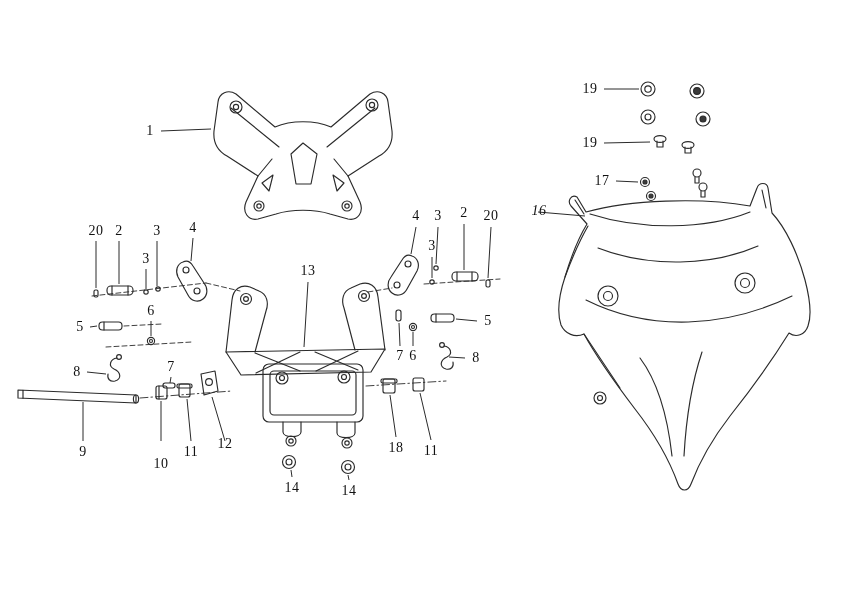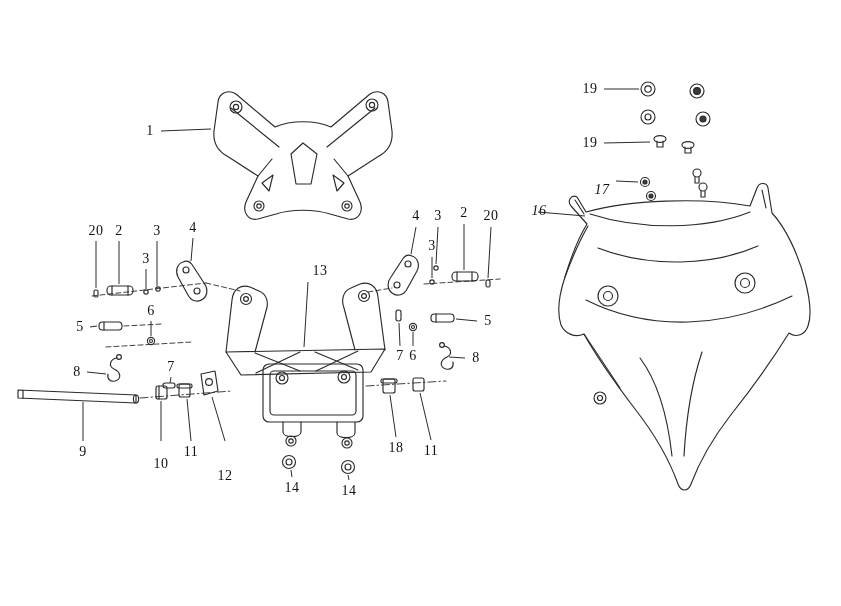--- a/index.html
+++ b/index.html
@@ -275,36 +275,36 @@
       <line x1="400" y1="346" x2="399" y2="323"></line>
       <line x1="413" y1="346" x2="413" y2="332"></line>
       <line x1="477" y1="321" x2="456" y2="319"></line>
       <line x1="465" y1="358" x2="449" y2="357"></line>
     </svg>
 
   <div class="callouts">
       <div class="callout" style="left: 150px; top: 131px;">1</div>
       <div class="callout" style="left: 590px; top: 89px;">19</div>
       <div class="callout" style="left: 590px; top: 143px;">19</div>
-      <div class="callout" style="left: 602px; top: 190px; font-style: italic;">17</div>
+      <div class="callout" style="left: 602px; top: 181px;">17</div>
       <div class="callout" style="left: 539px; top: 211px; font-style: italic;">16</div>
       <div class="callout" style="left: 96px; top: 231px;">20</div>
       <div class="callout" style="left: 119px; top: 231px;">2</div>
       <div class="callout" style="left: 157px; top: 231px;">3</div>
       <div class="callout" style="left: 146px; top: 259px;">3</div>
       <div class="callout" style="left: 193px; top: 228px;">4</div>
       <div class="callout" style="left: 151px; top: 311px;">6</div>
       <div class="callout" style="left: 80px; top: 327px;">5</div>
       <div class="callout" style="left: 77px; top: 372px;">8</div>
       <div class="callout" style="left: 171px; top: 367px;">7</div>
-      <div class="callout" style="left: 320px; top: 271px; text-align: center;">13</div>
+      <div class="callout" style="left: 308px; top: 271px; text-align: center;">13</div>
       <div class="callout" style="left: 83px; top: 452px;">9</div>
       <div class="callout" style="left: 161px; top: 452px; margin-top: 12px;">10</div>
       <div class="callout" style="left: 191px; top: 452px;">11</div>
-      <div class="callout" style="left: 225px; top: 476px; text-align: center;">12</div>
+      <div class="callout" style="left: 225px; top: 444px; text-align: center;">12</div>
       <div class="callout" style="left: 292px; top: 488px;">14</div>
       <div class="callout" style="left: 349px; top: 491px;">14</div>
       <div class="callout" style="left: 396px; top: 448px;">18</div>
       <div class="callout" style="left: 431px; top: 451px;">11</div>
       <div class="callout" style="left: 416px; top: 216px;">4</div>
       <div class="callout" style="left: 438px; top: 216px;">3</div>
       <div class="callout" style="left: 464px; top: 213px;">2</div>
       <div class="callout" style="left: 491px; top: 216px;">20</div>
       <div class="callout" style="left: 432px; top: 246px;">3</div>
       <div class="callout" style="left: 400px; top: 356px;">7</div>

